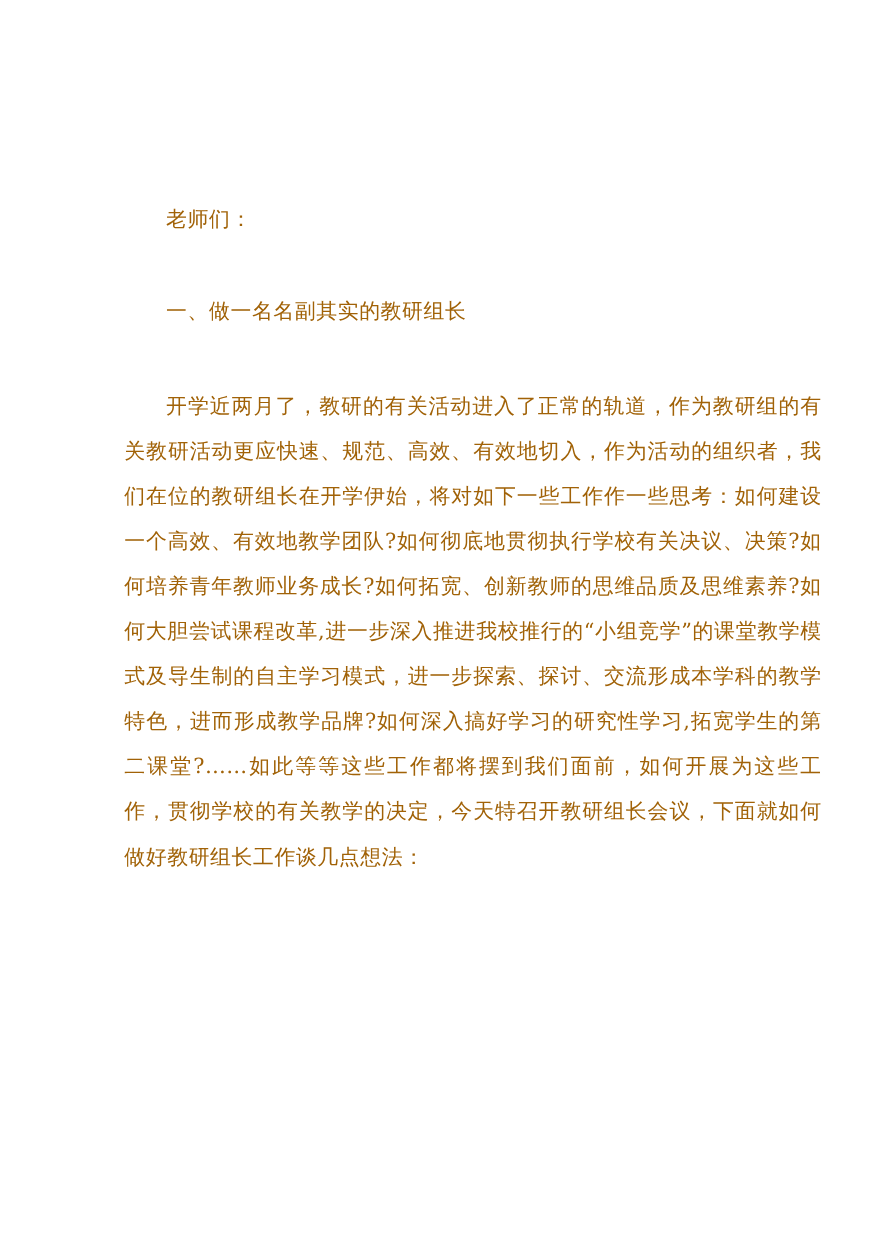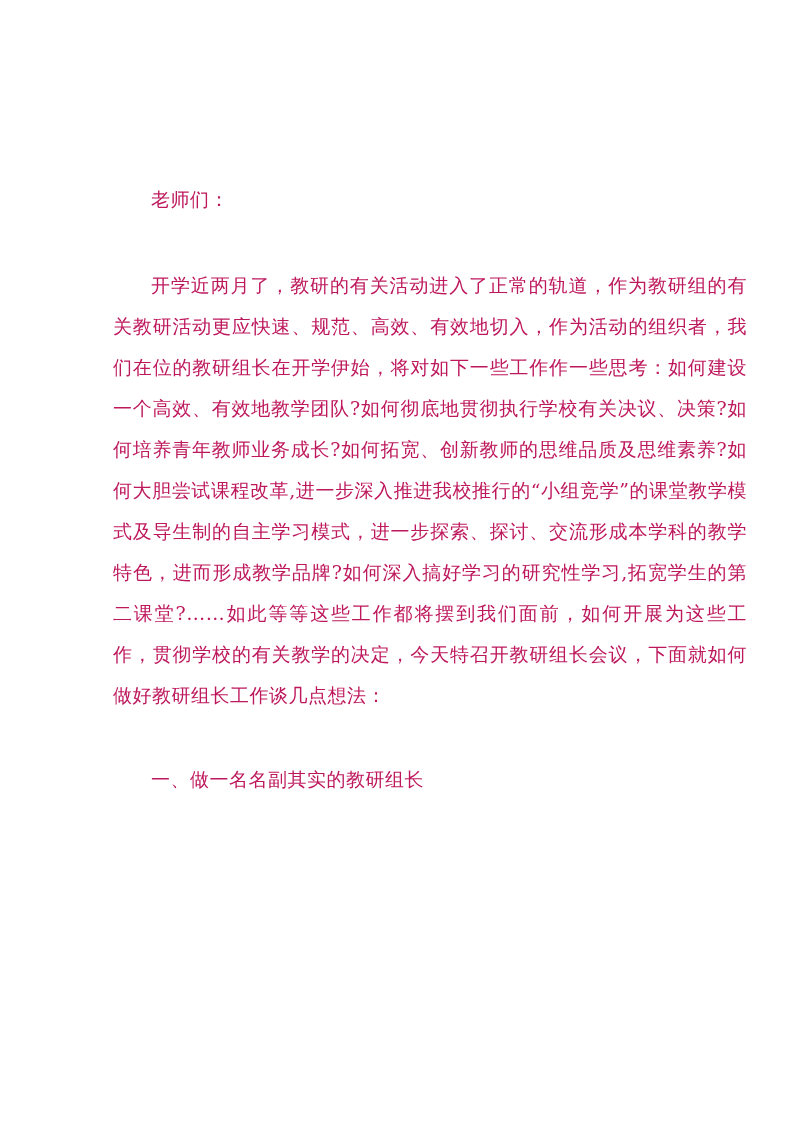--- a/index.html
+++ b/index.html
@@ -9,21 +9,21 @@
   }
   .page {
     position: relative;
     width: 793px;
     height: 1122px;
     background: #ffffff;
     box-sizing: border-box;
     padding: 179px 46px 0 113px;
     overflow: hidden;
     font-family: "DejaVu Serif", "Liberation Serif", serif;
-    color: #be185d;
+    color: #a16207;
   }
   .doc-text {
     font-size: 19px;
     line-height: 41px;
     text-align: justify;
     text-justify: inter-ideograph;
     letter-spacing: 0.5px;
     margin: 0;
   }
   .salutation {
@@ -39,17 +39,17 @@
     text-align: left;
     margin-top: 43px;
   }
 </style>
 </head>
 <body>
 
 <div class="page">
   <p class="doc-text salutation">老师们：</p>
 
+  <p class="doc-text section-heading">一、做一名名副其实的教研组长</p>
+
   <p class="doc-text para">开学近两月了，教研的有关活动进入了正常的轨道，作为教研组的有关教研活动更应快速、规范、高效、有效地切入，作为活动的组织者，我们在位的教研组长在开学伊始，将对如下一些工作作一些思考：如何建设一个高效、有效地教学团队?如何彻底地贯彻执行学校有关决议、决策?如何培养青年教师业务成长?如何拓宽、创新教师的思维品质及思维素养?如何大胆尝试课程改革,进一步深入推进我校推行的“小组竞学”的课堂教学模式及导生制的自主学习模式，进一步探索、探讨、交流形成本学科的教学特色，进而形成教学品牌?如何深入搞好学习的研究性学习,拓宽学生的第二课堂?……如此等等这些工作都将摆到我们面前，如何开展为这些工作，贯彻学校的有关教学的决定，今天特召开教研组长会议，下面就如何做好教研组长工作谈几点想法：</p>
-
-  <p class="doc-text section-heading">一、做一名名副其实的教研组长</p>
 
 </div>
 
 </body></html>

